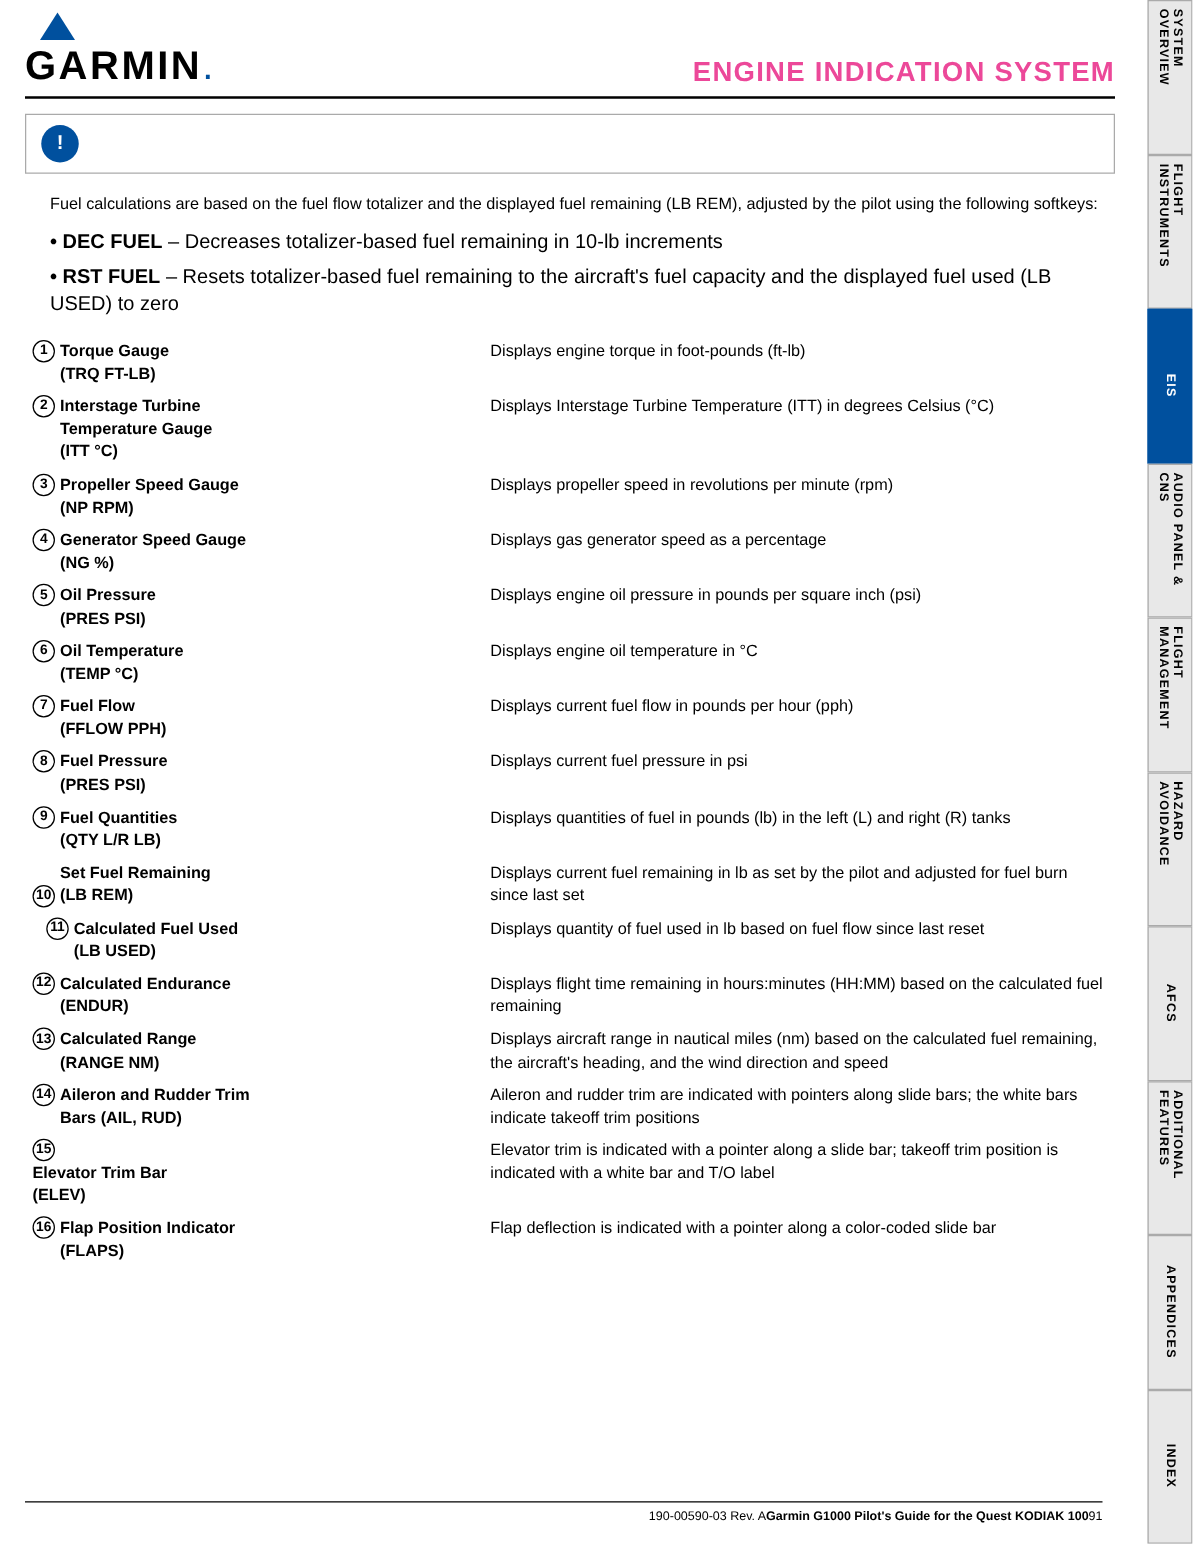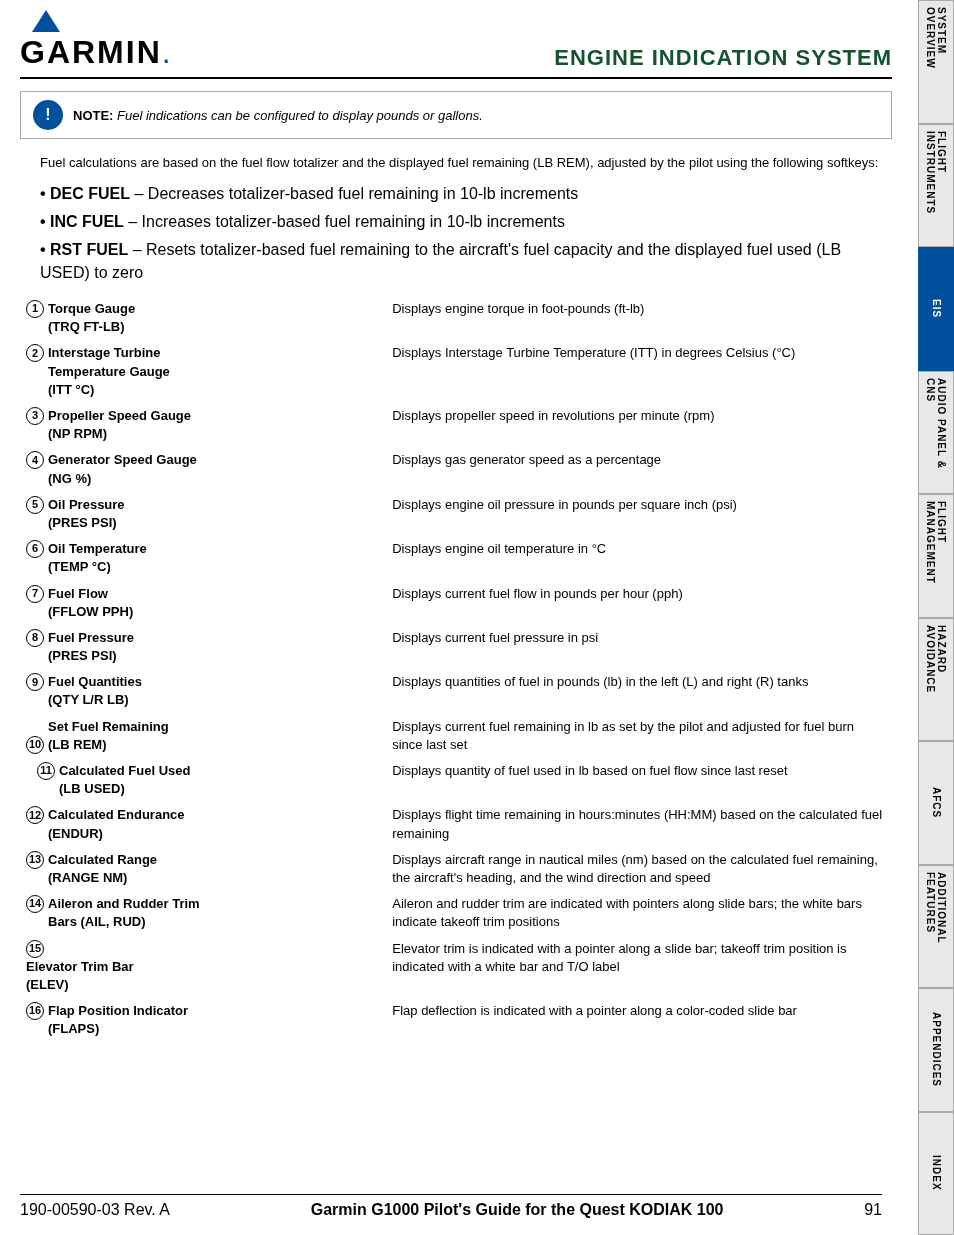--- a/index.html
+++ b/index.html
@@ -67,21 +67,21 @@
     }
 
     .garmin-dot {
       font-size: 32px;
       color: #00509e;
     }
 
     .page-title {
       font-size: 22px;
       font-weight: bold;
-      color: #14532d;
+      color: #ec4899;
       text-align: right;
       align-self: flex-end;
       letter-spacing: 1px;
     }
 
     
     .note-box {
       border: 1px solid #aaa;
       padding: 8px 12px;
       display: flex;
@@ -178,25 +178,25 @@
       flex-shrink: 0;
     }
 
     
     .footer {
       position: absolute;
       bottom: 16px;
       left: 20px;
       right: 36px;
       display: flex;
-      justify-content: space-between;
+      justify-content: flex-end;
       align-items: center;
       border-top: 1px solid #000;
       padding-top: 6px;
-      font-size: 16px;
+      font-size: 10px;
     }
 
     
     .sidebar-tab {
       flex: 1;
       display: flex;
       align-items: center;
       justify-content: center;
       writing-mode: vertical-rl;
       text-orientation: mixed;
@@ -229,31 +229,26 @@
         <div style="display:flex; align-items:baseline;">
           <span class="garmin-text">GARMIN</span>
             <span class="garmin-dot">.</span>
         </div>
       </div>
       <div class="page-title">ENGINE INDICATION SYSTEM</div>
     </div>
 
     <div class="note-box">
       <div class="note-icon">!</div>
-      <div class="note-text">
-        <strong>NOTE:</strong>
-        <span>Fuel indications can be configured to display pounds or gallons.</span>
-      </div>
     </div>
 
     <p class="body-text">Fuel calculations are based on the fuel flow totalizer and the displayed fuel remaining (LB REM), adjusted by the pilot using the following softkeys:</p>
 
     <ul class="bullet-list">
     <li><strong>DEC FUEL</strong> – Decreases totalizer-based fuel remaining in 10-lb increments</li>
-        <li><strong>INC FUEL</strong> – Increases totalizer-based fuel remaining in 10-lb increments</li>
         <li><strong>RST FUEL</strong> – Resets totalizer-based fuel remaining to the aircraft's fuel capacity and the displayed fuel used (LB USED) to zero</li>
       </ul>
 
     <table class="items-table">
       <tbody id="items-tbody">
           <tr>
             <td class="item-label">
               <div style="display: flex; align-items: flex-start;">
                 <span class="circle-num">1</span>
                 <div style="font-weight: bold;">Torque Gauge<br>(TRQ FT-LB)</div>

